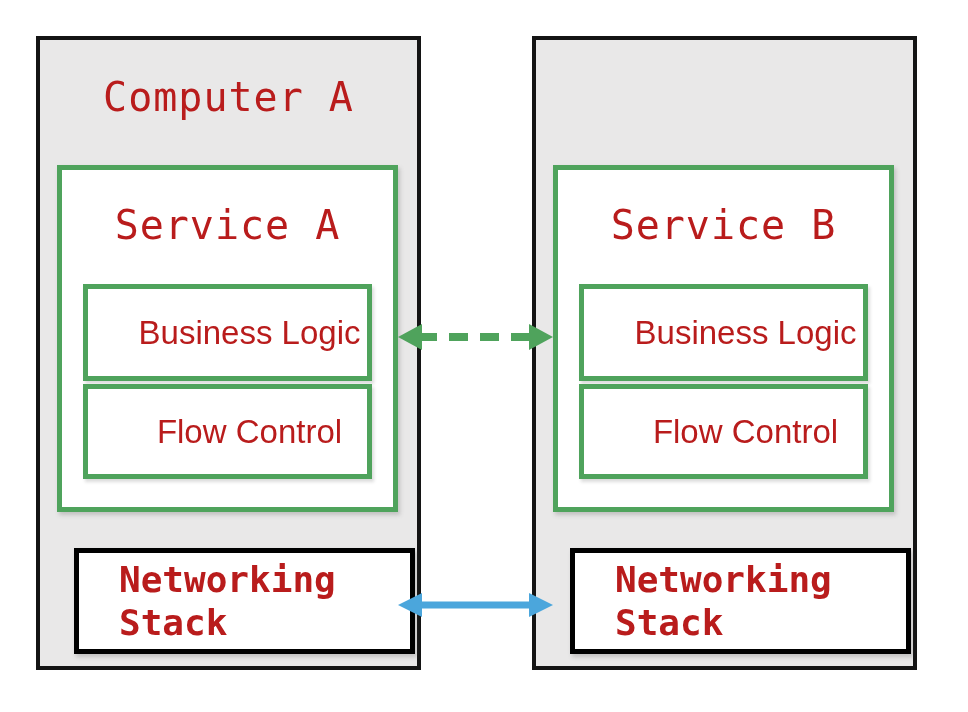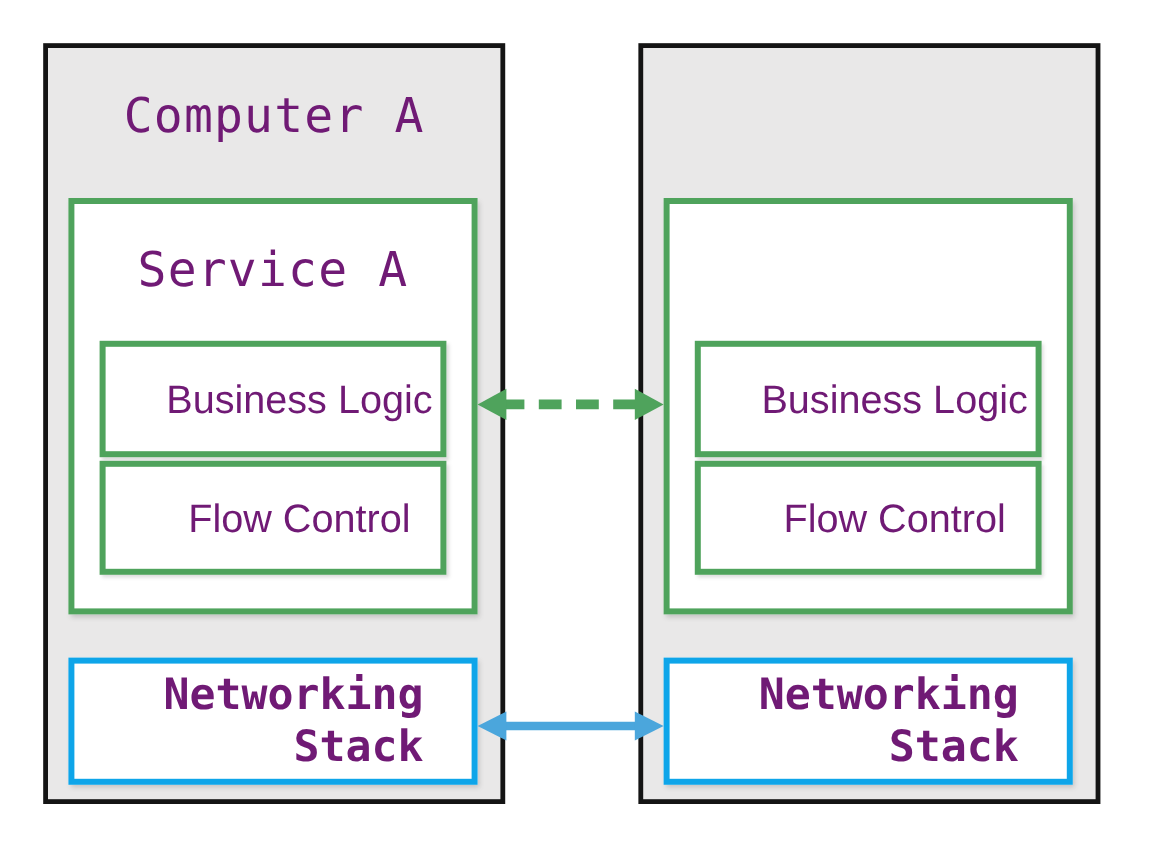--- a/index.html
+++ b/index.html
@@ -9,21 +9,21 @@
   }
   * { box-sizing: border-box; }
 
   .canvas {
     position: relative;
     width: 968px;
     height: 712px;
     background: #ffffff;
     overflow: hidden;
     font-family: "DejaVu Sans Mono", monospace;
-    color: #701a75;
+    color: #b91c1c;
   }
 
   .computer {
     position: absolute;
     top: 36px;
     width: 385px;
     height: 634px;
     border: 4px solid #141414;
     background: #e9e8e8;
   }
@@ -78,30 +78,30 @@
     font-size: 33px;
     white-space: nowrap;
     box-shadow: 2px 3px 3px rgba(80,80,80,0.2);
     padding-left: 44px;
   }
   .module-0 { top: 114px; height: 97px; }
   .module-1 { top: 214px; height: 95px; }
 
   .network-box {
     position: absolute;
-    left: 17px;
+    left: 34px;
     top: 508px;
     width: 341px;
     height: 106px;
-    border: 5px solid #0ea5e9;
+    border: 5px solid #000000;
     background: #ffffff;
     display: flex;
     align-items: center;
     justify-content: center;
-    text-align: right;
+    text-align: left;
     padding: 0 40px;
     font-weight: bold;
     font-size: 36px;
     line-height: 43px;
     box-shadow: 2px 3px 4px rgba(80,80,80,0.25);
   }
 
   .link-arrow {
     position: absolute;
     overflow: visible;
@@ -122,20 +122,21 @@
       <div class="module-box module-0">Business Logic</div>
       <div class="module-box module-1">Flow Control</div>
     </div>
 
     <div class="network-box">Networking Stack</div>
   </div>
 
   <div class="computer computer-b">
 
     <div class="service-box">
+      <div class="service-title">Service B</div>
       <div class="module-box module-0">Business Logic</div>
       <div class="module-box module-1">Flow Control</div>
     </div>
 
     <div class="network-box">Networking Stack</div>
   </div>
 
   <svg class="link-arrow arrow-business" width="155" height="40" viewBox="0 0 155 40">
     <line x1="20" y1="20" x2="135" y2="20" stroke-width="8" stroke-dasharray="19 12" stroke="#4fa35c"></line>
     <polygon points="0,20 24,7 24,33" fill="#4fa35c"></polygon>

